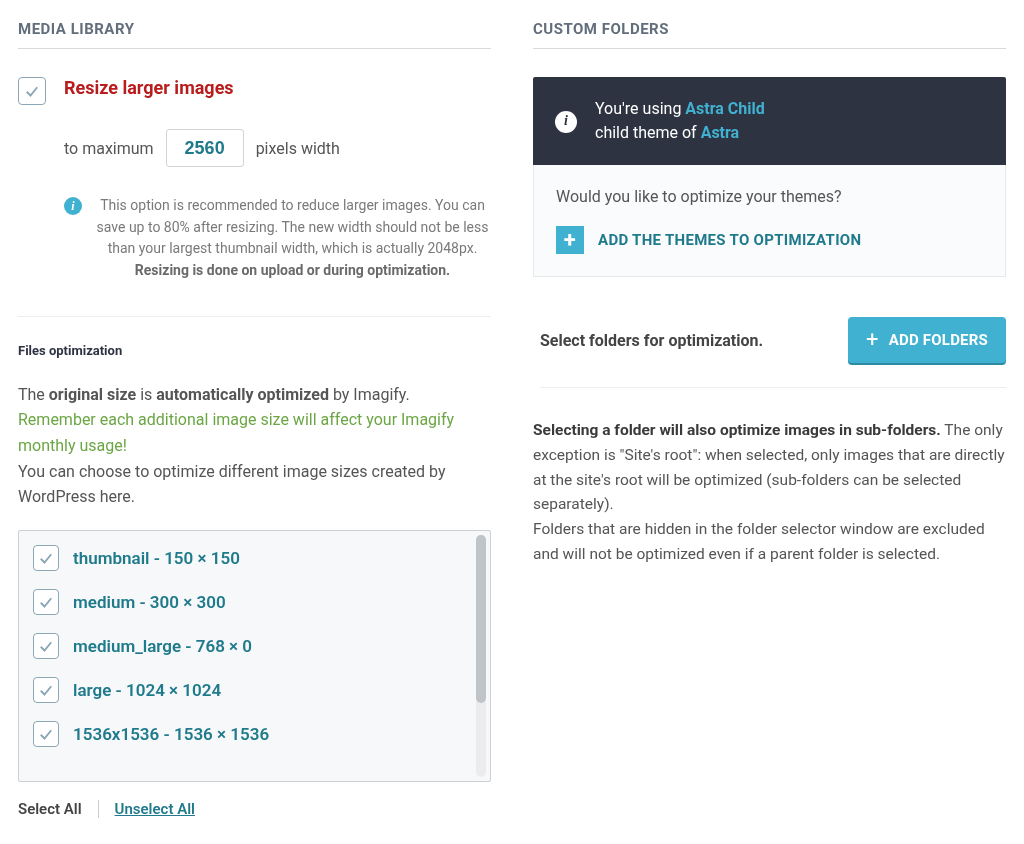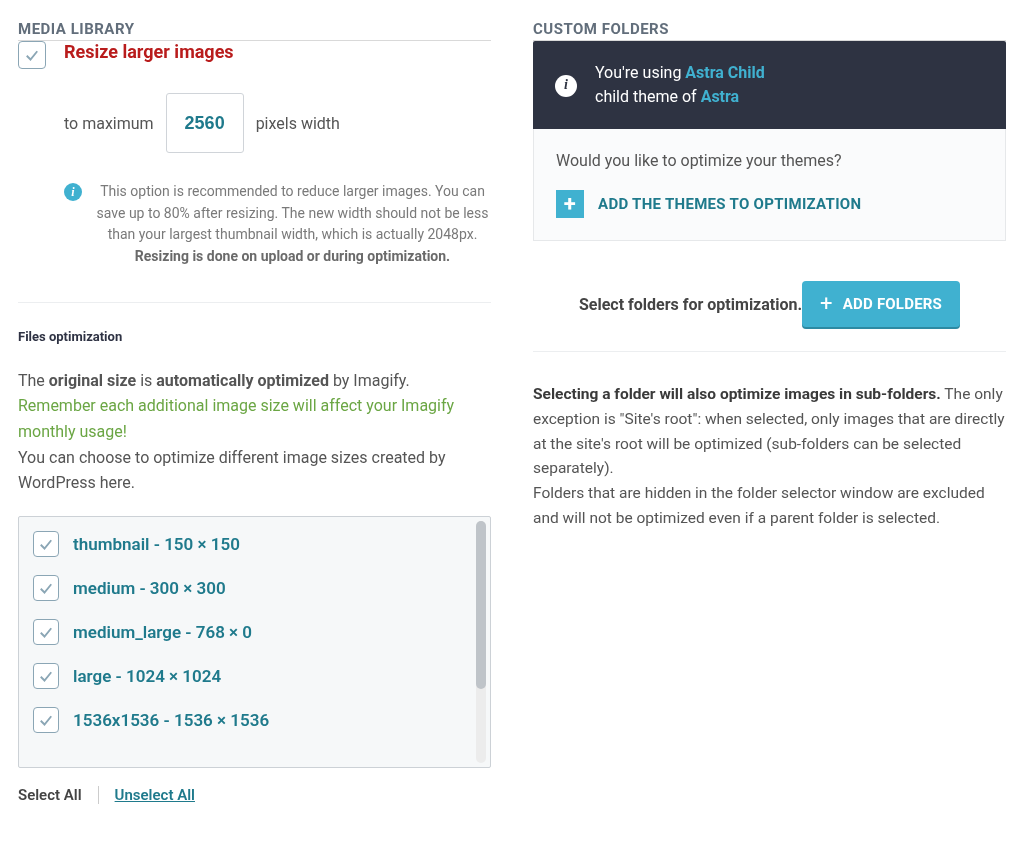--- a/index.html
+++ b/index.html
@@ -13,40 +13,41 @@
     font-size: 15px;
   }
   .cols { display: flex; gap: 42px; }
   .col { flex: 1; min-width: 0; }
   .section-heading {
     text-transform: uppercase;
     font-size: 15px;
     font-weight: 700;
     color: #626E7B;
     letter-spacing: 0.5px;
-    padding-bottom: 2px;
+    padding-bottom: 10px;
     border-bottom: 1px solid #d9d9d9;
+    margin-bottom: 28px;
   }
   .checkrow { display: flex; align-items: flex-start; gap: 18px; }
   .checkbox {
     width: 28px; height: 28px;
     border: 1px solid #8ba6b5;
     border-radius: 4px;
     display: flex; align-items: center; justify-content: center;
     flex-shrink: 0;
     cursor: pointer;
     background: #fff;
   }
   .checkbox svg { width: 18px; height: 18px; }
   .check-stroke { stroke: #8ba6b5; stroke-width: 2.5; fill: none; }
   .resize-label { font-size: 18px; font-weight: 700; color: #b91c1c; }
   .maxrow { margin-top: 24px; display: flex; align-items: center; gap: 12px; font-size: 16px; color: #555; }
   .maxrow-indent { margin-left: 46px; }
   .maxinput {
-    width: 78px; height: 60px;
+    width: 78px; height: 38px;
     border: 1px solid #d0d4d9;
     border-radius: 3px;
     font-size: 18px;
     font-weight: 700;
     color: #1F7A8C;
     text-align: center;
     padding: 0;
   }
   .inforow { display: flex; gap: 12px; margin-top: 28px; margin-left: 46px; }
   .info-icon {
@@ -103,23 +104,24 @@
     display:inline-flex; align-items:center; gap:14px;
     font-weight:700; color:#1F7A8C; letter-spacing:0.3px;
     cursor:pointer; font-size:15px;
   }
   .plusbox {
     width:28px; height:28px; background:#40B1D0; color:#fff;
     display:flex; align-items:center; justify-content:center;
     font-size:22px; font-weight:700; line-height:1;
   }
   .folders-row {
-    display:flex; align-items:center; justify-content:center;
+    display:flex; align-items:center; justify-content:space-between;
     margin-top: 40px; padding-bottom: 24px;
     border-bottom: 1px solid #eceef0;
+    margin-left: 7px;
   }
   .folders-label { font-size:16px; font-weight:700; color:#444; }
   .add-folders-btn {
     display:inline-flex; align-items:center; gap:10px;
     background:#40B1D0; color:#fff; font-weight:700;
     padding: 12px 18px; border-radius:4px; cursor:pointer;
     letter-spacing:0.2px;
     box-shadow: 0 2px 0 #2d8aa3;
     text-transform: uppercase; font-size:15px;
   }

